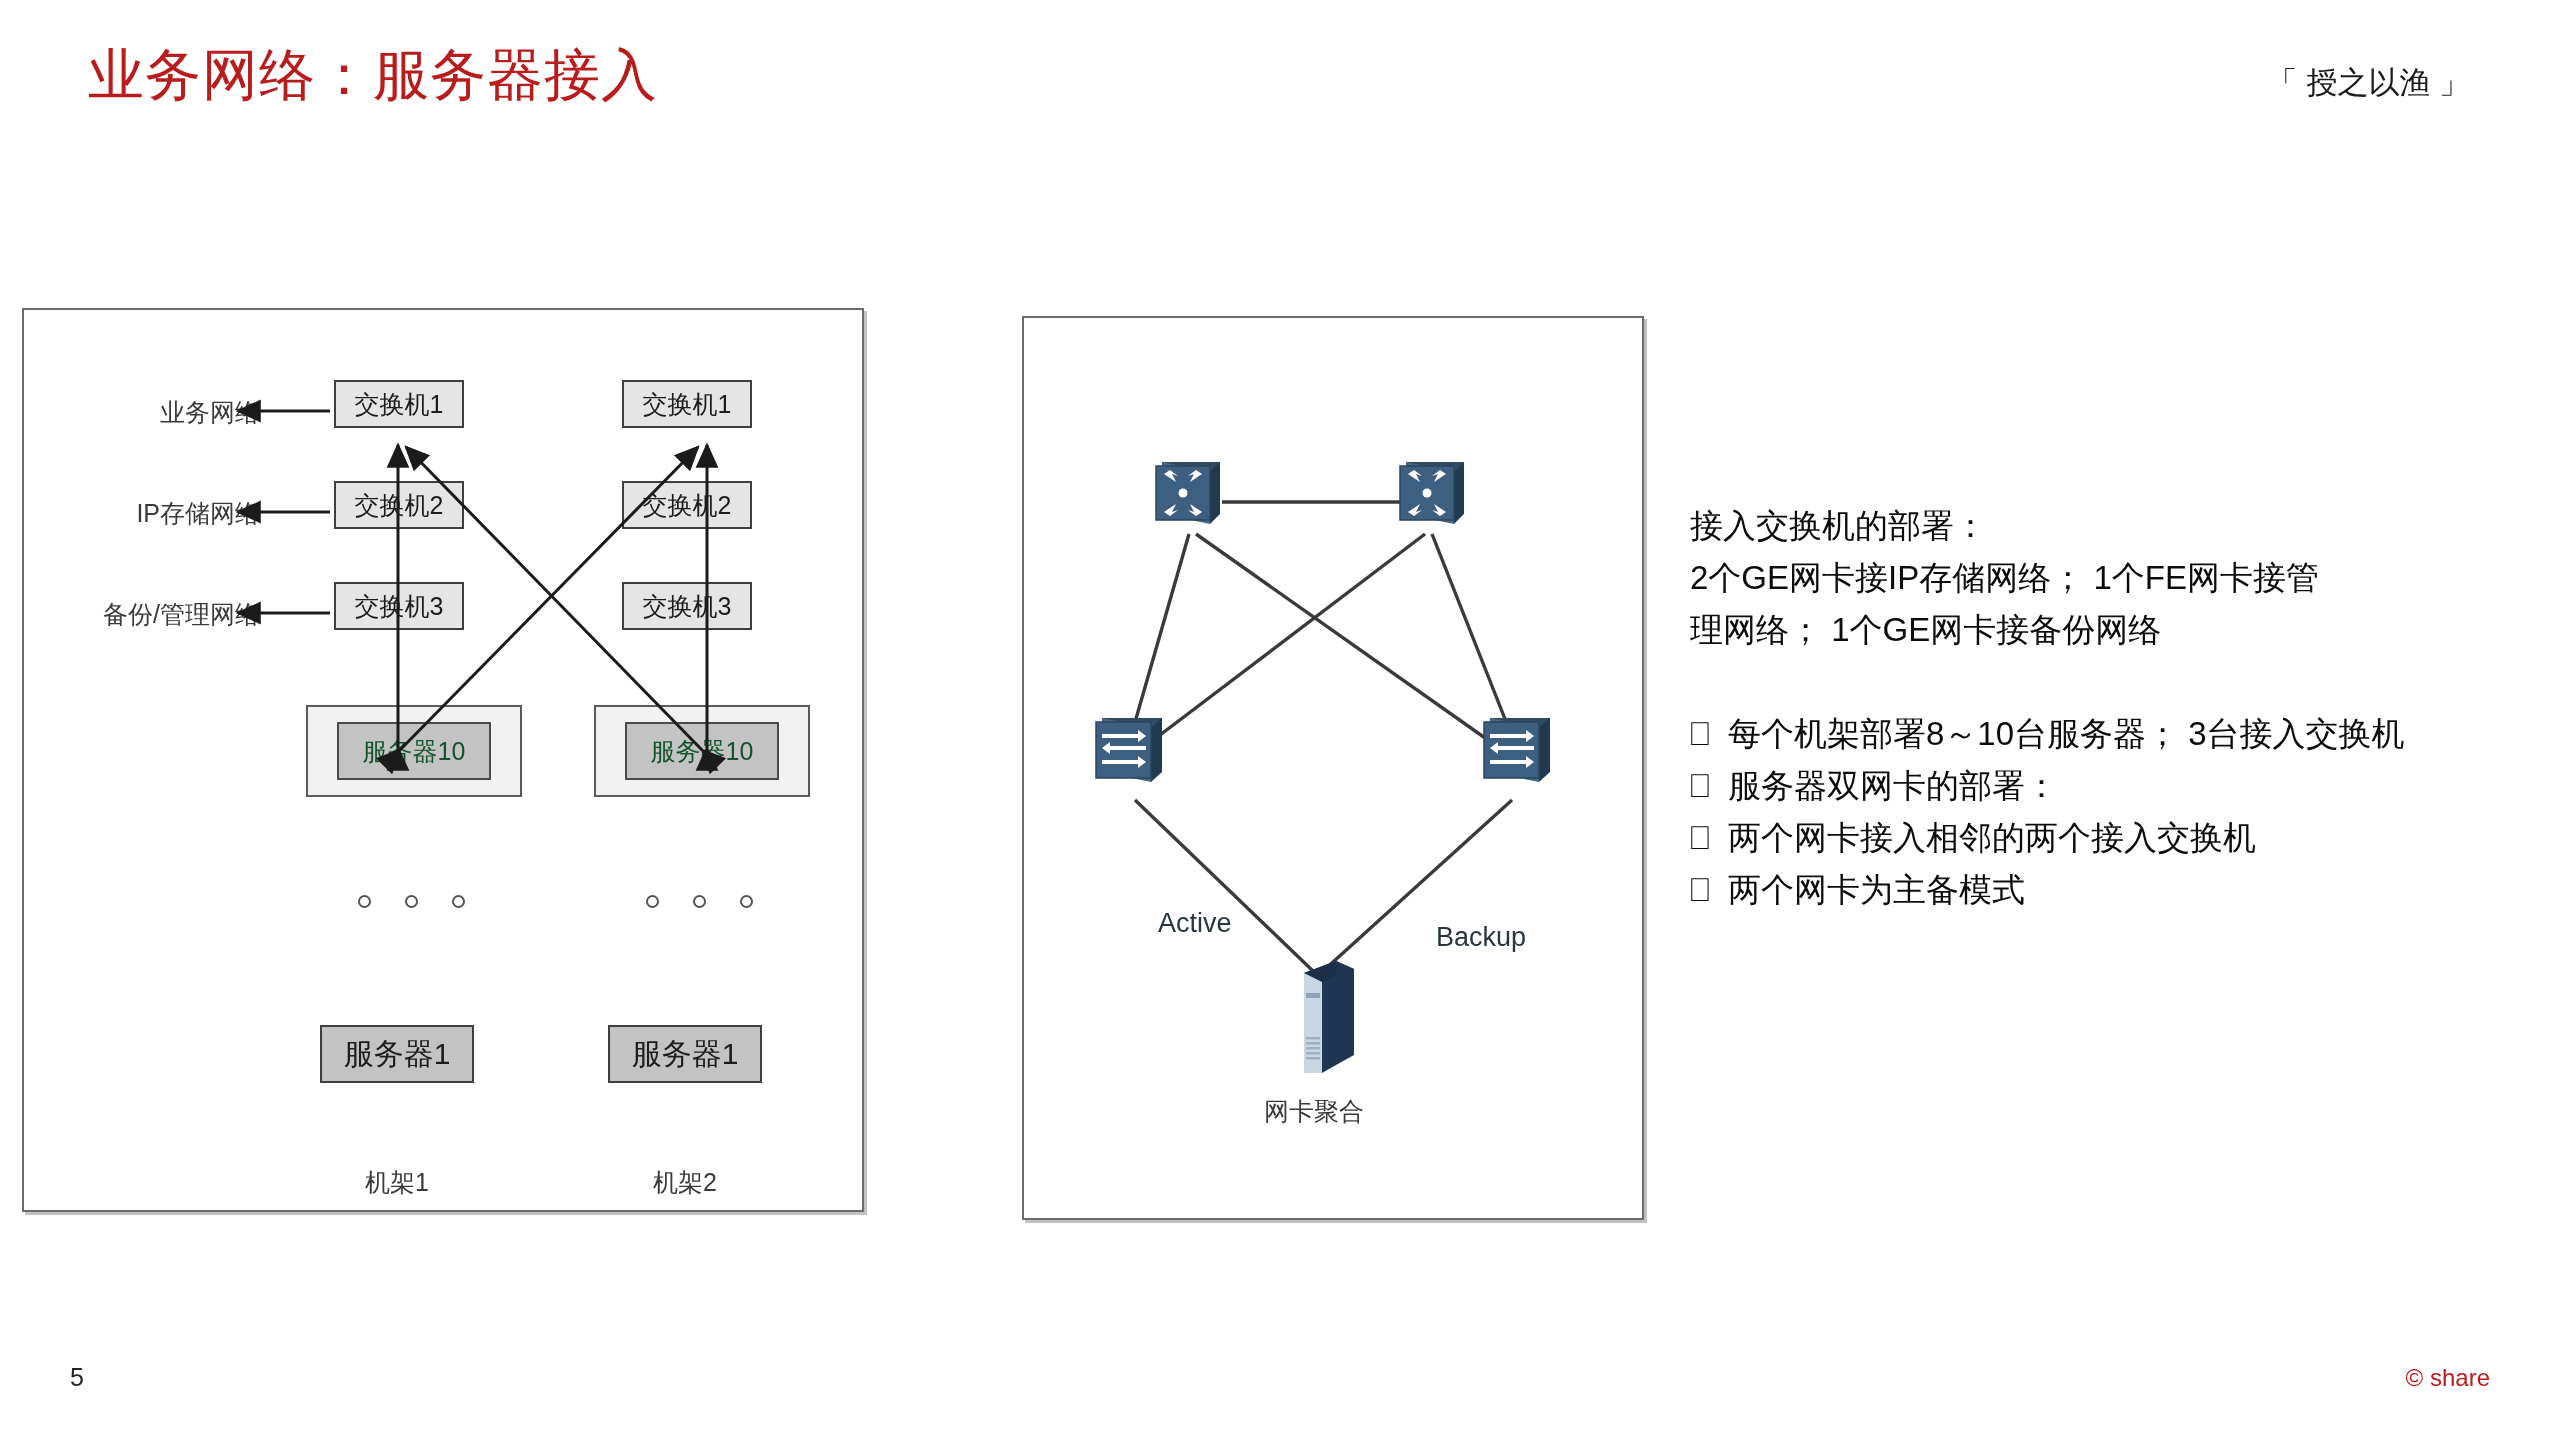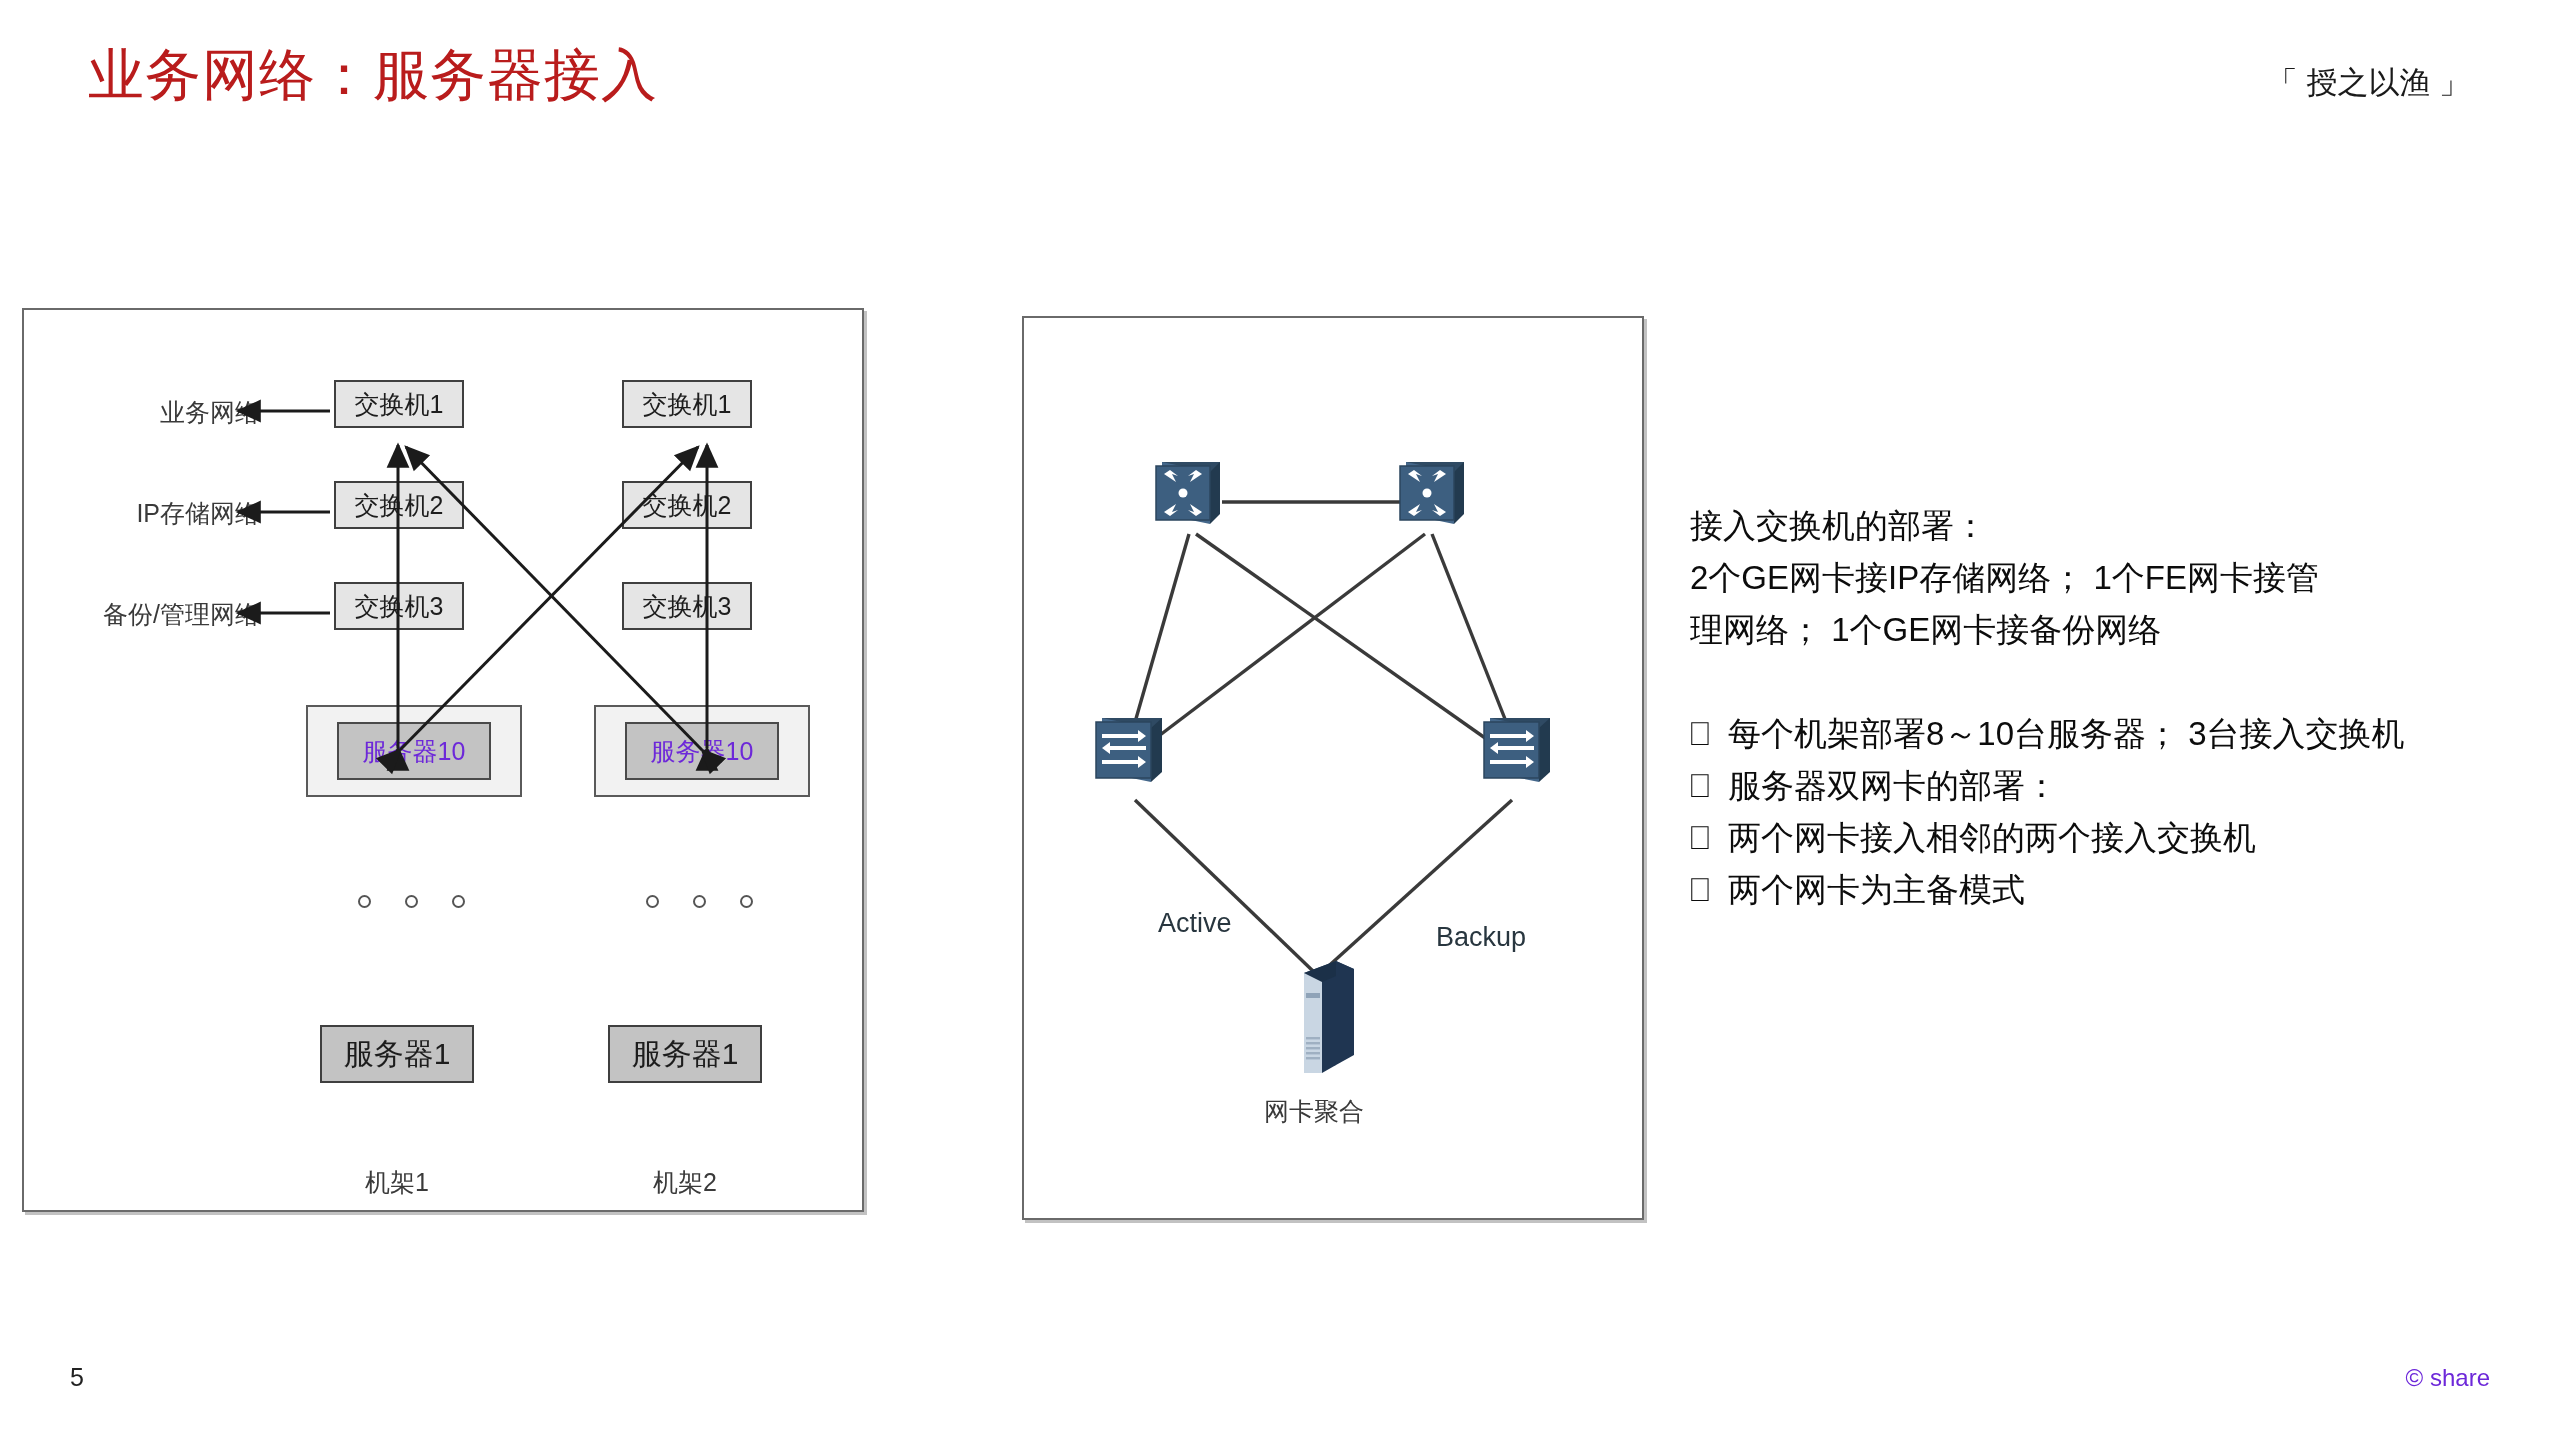--- a/index.html
+++ b/index.html
@@ -37,21 +37,21 @@
   #page-number {
     position: absolute;
     left: 70px; bottom: 48px;
     font-size: 25px;
     color: #222222;
   }
   #footer-credit {
     position: absolute;
     right: 70px; bottom: 48px;
     font-size: 24px;
-    color: #6d28d9;
+    color: #b91c1c;
     white-space: nowrap;
   }
 
   
   .panel {
     position: absolute;
     border: 2px solid #6a6a6a;
     background: #ffffff;
     box-shadow: 3px 3px 0 rgba(120,120,120,0.45);
   }
@@ -82,21 +82,21 @@
     border: 2px solid #5a5a5a;
     box-sizing: border-box;
     display: flex; align-items: center; justify-content: center;
   }
   .srv-inner {
     width: 154px; height: 58px;
     background: #c3c3c3;
     border: 2px solid #4a4a4a;
     box-sizing: border-box;
     display: flex; align-items: center; justify-content: center;
-    font-size: 25px; color: #6d28d9;
+    font-size: 25px; color: #14532d;
   }
   .srv-plain {
     position: absolute;
     width: 154px; height: 58px;
     background: #c3c3c3;
     border: 2px solid #3f3f3f;
     box-sizing: border-box;
     display: flex; align-items: center; justify-content: center;
     font-size: 30px; color: #1d1d1d;
   }

